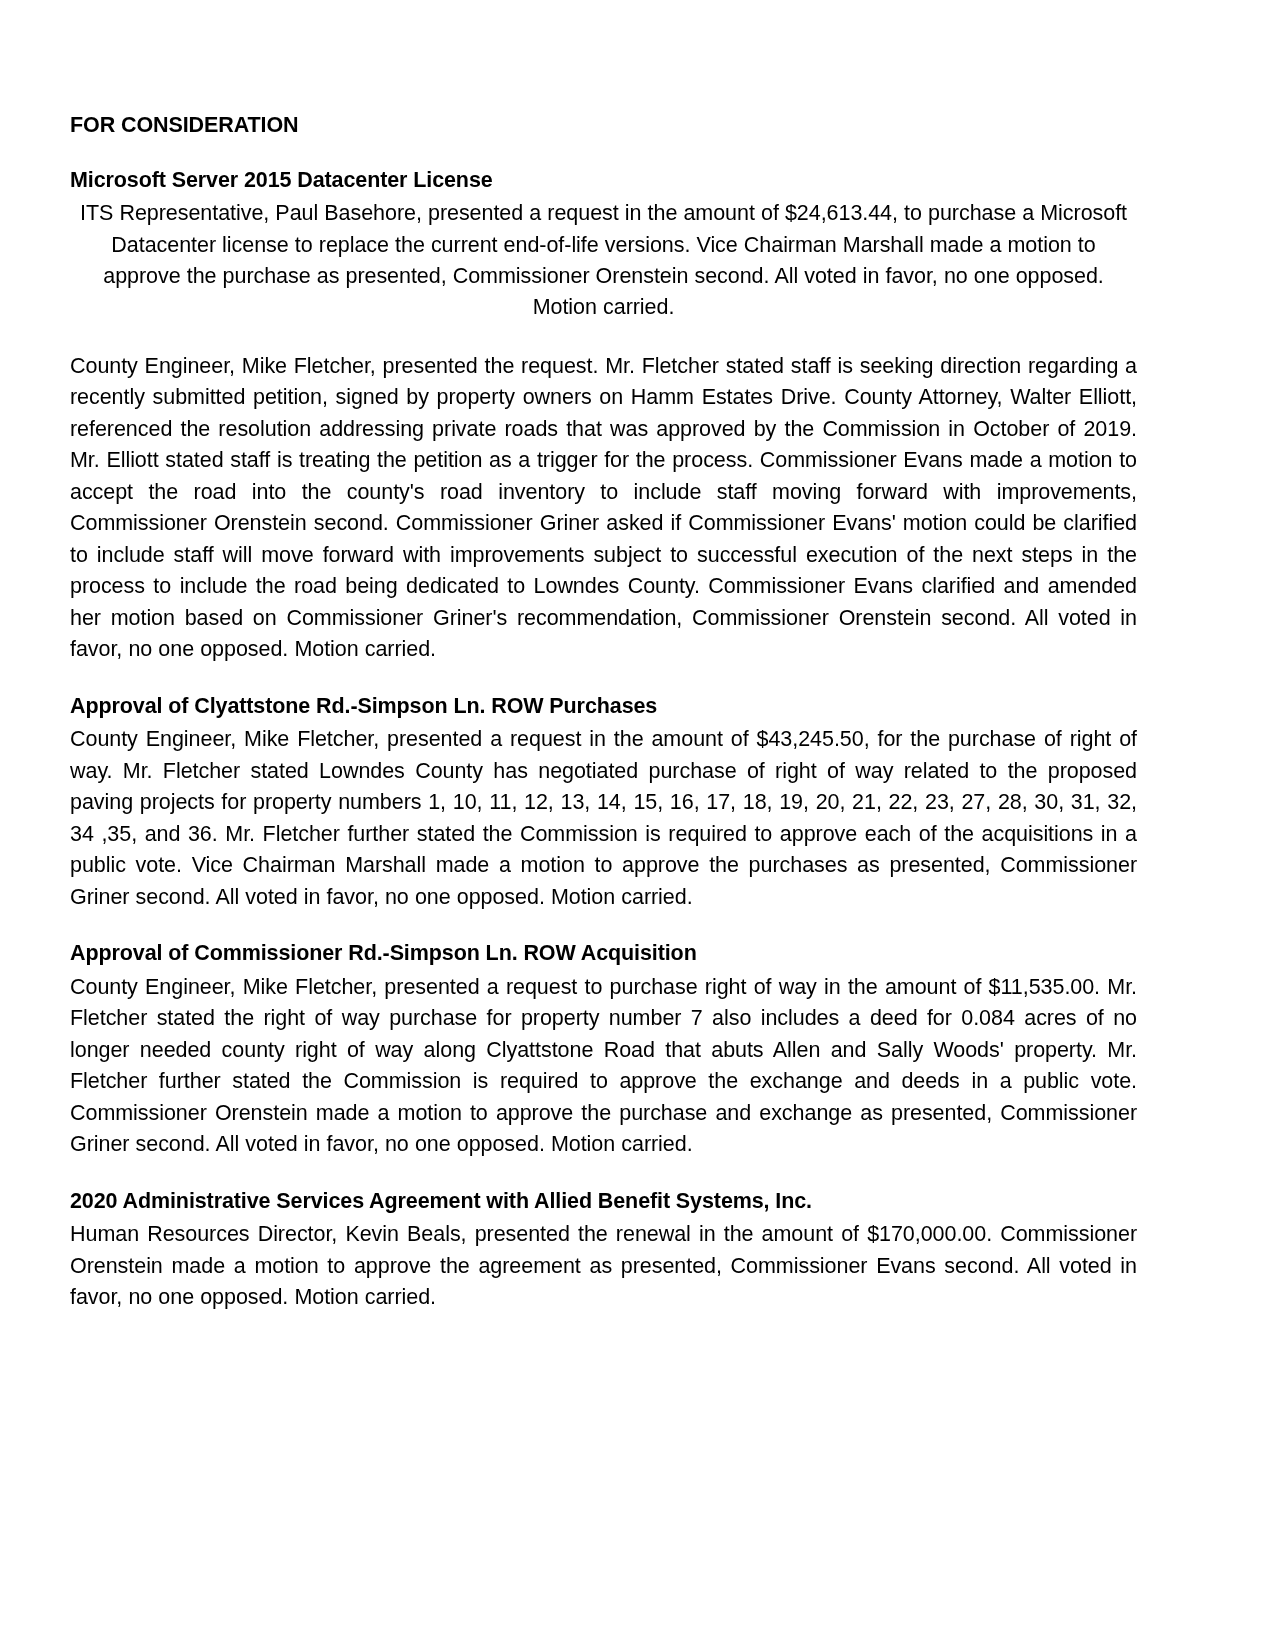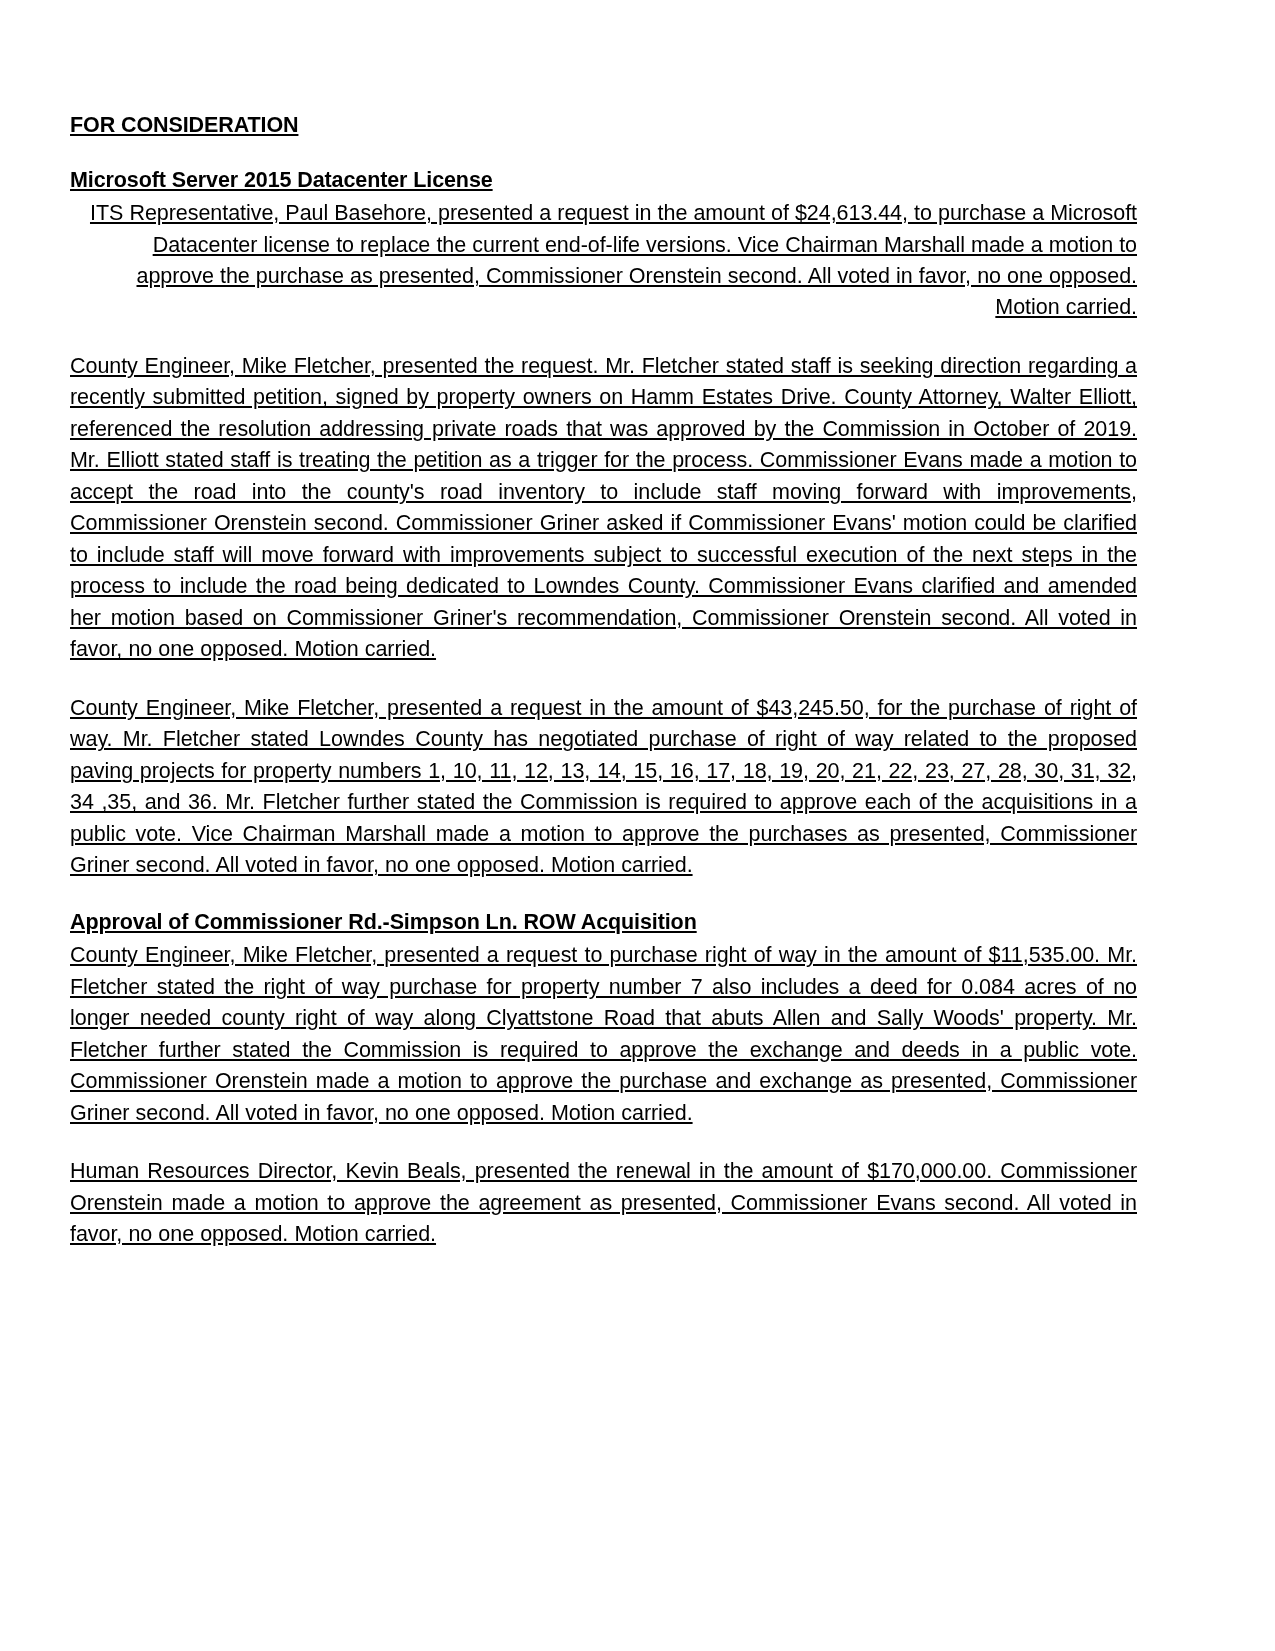--- a/index.html
+++ b/index.html
@@ -15,21 +15,20 @@
     width: 1275px;
     height: 1651px;
     box-sizing: border-box;
     background: #ffffff;
     position: relative;
     margin: 0 auto;
     padding: 112px 138px 60px 70px;
   }
   .doc-body {
     width: 1067px;
-    text-decoration: underline;
   }
   .section-title {
     font-size: 21.5px;
     font-weight: bold;
     line-height: 1.28;
     letter-spacing: -0.1px;
     margin: 0 0 4px 0;
   }
   .page-heading {
     font-size: 21.5px;
@@ -41,21 +40,21 @@
   .para {
     font-size: 21.5px;
     line-height: 1.465;
     letter-spacing: -0.05px;
     margin: 0;
     text-align: justify;
     text-justify: inter-word;
     word-spacing: 0.2px;
   }
   .para.ragged {
-    text-align: right;
+    text-align: center;
   }
   .section {
     margin-bottom: 27px;
   }
   .section:last-child {
     margin-bottom: 0;
   }
 </style>
 </head>
 <body>
@@ -68,26 +67,28 @@
     <div class="section">
       <h2 class="section-title">Microsoft Server 2015 Datacenter License</h2>
       <p class="para ragged">ITS Representative, Paul Basehore, presented a request in the amount of $24,613.44, to purchase a Microsoft Datacenter license to replace the current end-of-life versions.  Vice Chairman Marshall made a motion to approve the purchase as presented, Commissioner Orenstein second.  All voted in favor, no one opposed.  Motion carried.</p>
     </div>
 
     <div class="section">
       <p class="para">County Engineer, Mike Fletcher, presented the request.  Mr. Fletcher stated staff is seeking direction regarding a recently submitted petition, signed by property owners on Hamm Estates Drive. County Attorney, Walter Elliott, referenced the resolution addressing private roads that was approved by the Commission in October of 2019.  Mr. Elliott stated staff is treating the petition as a trigger for the process.  Commissioner Evans made a motion to accept the road into the county's road inventory to include staff moving forward with improvements, Commissioner Orenstein second.  Commissioner Griner asked if Commissioner Evans' motion could be clarified to include staff will move forward with improvements subject to successful execution of the next steps in the process to include the road being dedicated to Lowndes County.  Commissioner Evans clarified and amended her motion based on Commissioner Griner's recommendation, Commissioner Orenstein second.  All voted in favor, no one opposed.  Motion carried.</p>
     </div>
 
     <div class="section">
+      <h2 class="section-title">Approval of Clyattstone Rd.-Simpson Ln. ROW Purchases</h2>
       <p class="para">County Engineer, Mike Fletcher, presented a request in the amount of $43,245.50, for the purchase of right of way.  Mr. Fletcher stated Lowndes County has negotiated purchase of right of way related to the proposed paving projects for property numbers 1, 10, 11, 12, 13, 14, 15, 16, 17, 18, 19, 20, 21, 22, 23, 27, 28, 30, 31, 32, 34 ,35, and 36.  Mr. Fletcher further stated the Commission is required to approve each of the acquisitions in a public vote.  Vice Chairman Marshall made a motion to approve the purchases as presented, Commissioner Griner second.  All voted in favor, no one opposed.  Motion carried.</p>
     </div>
 
     <div class="section">
       <h2 class="section-title">Approval of Commissioner Rd.-Simpson Ln. ROW Acquisition</h2>
       <p class="para">County Engineer, Mike Fletcher, presented a request to purchase right of way in the amount of $11,535.00.  Mr. Fletcher stated the right of way purchase for property number 7 also includes a deed for 0.084 acres of no longer needed county right of way along Clyattstone Road that abuts Allen and Sally Woods' property.  Mr. Fletcher further stated the Commission is required to approve the exchange and deeds in a public vote.  Commissioner Orenstein made a motion to approve the purchase and exchange as presented, Commissioner Griner second.  All voted in favor, no one opposed.  Motion carried.</p>
     </div>
 
     <div class="section">
+      <h2 class="section-title">2020 Administrative Services Agreement with Allied Benefit Systems, Inc.</h2>
       <p class="para">Human Resources Director, Kevin Beals, presented the renewal in the amount of $170,000.00.  Commissioner Orenstein made a motion to approve the agreement as presented, Commissioner Evans second. All voted in favor, no one opposed.  Motion carried.</p>
     </div>
 
   </div>
 </div>
 
 </body></html>

